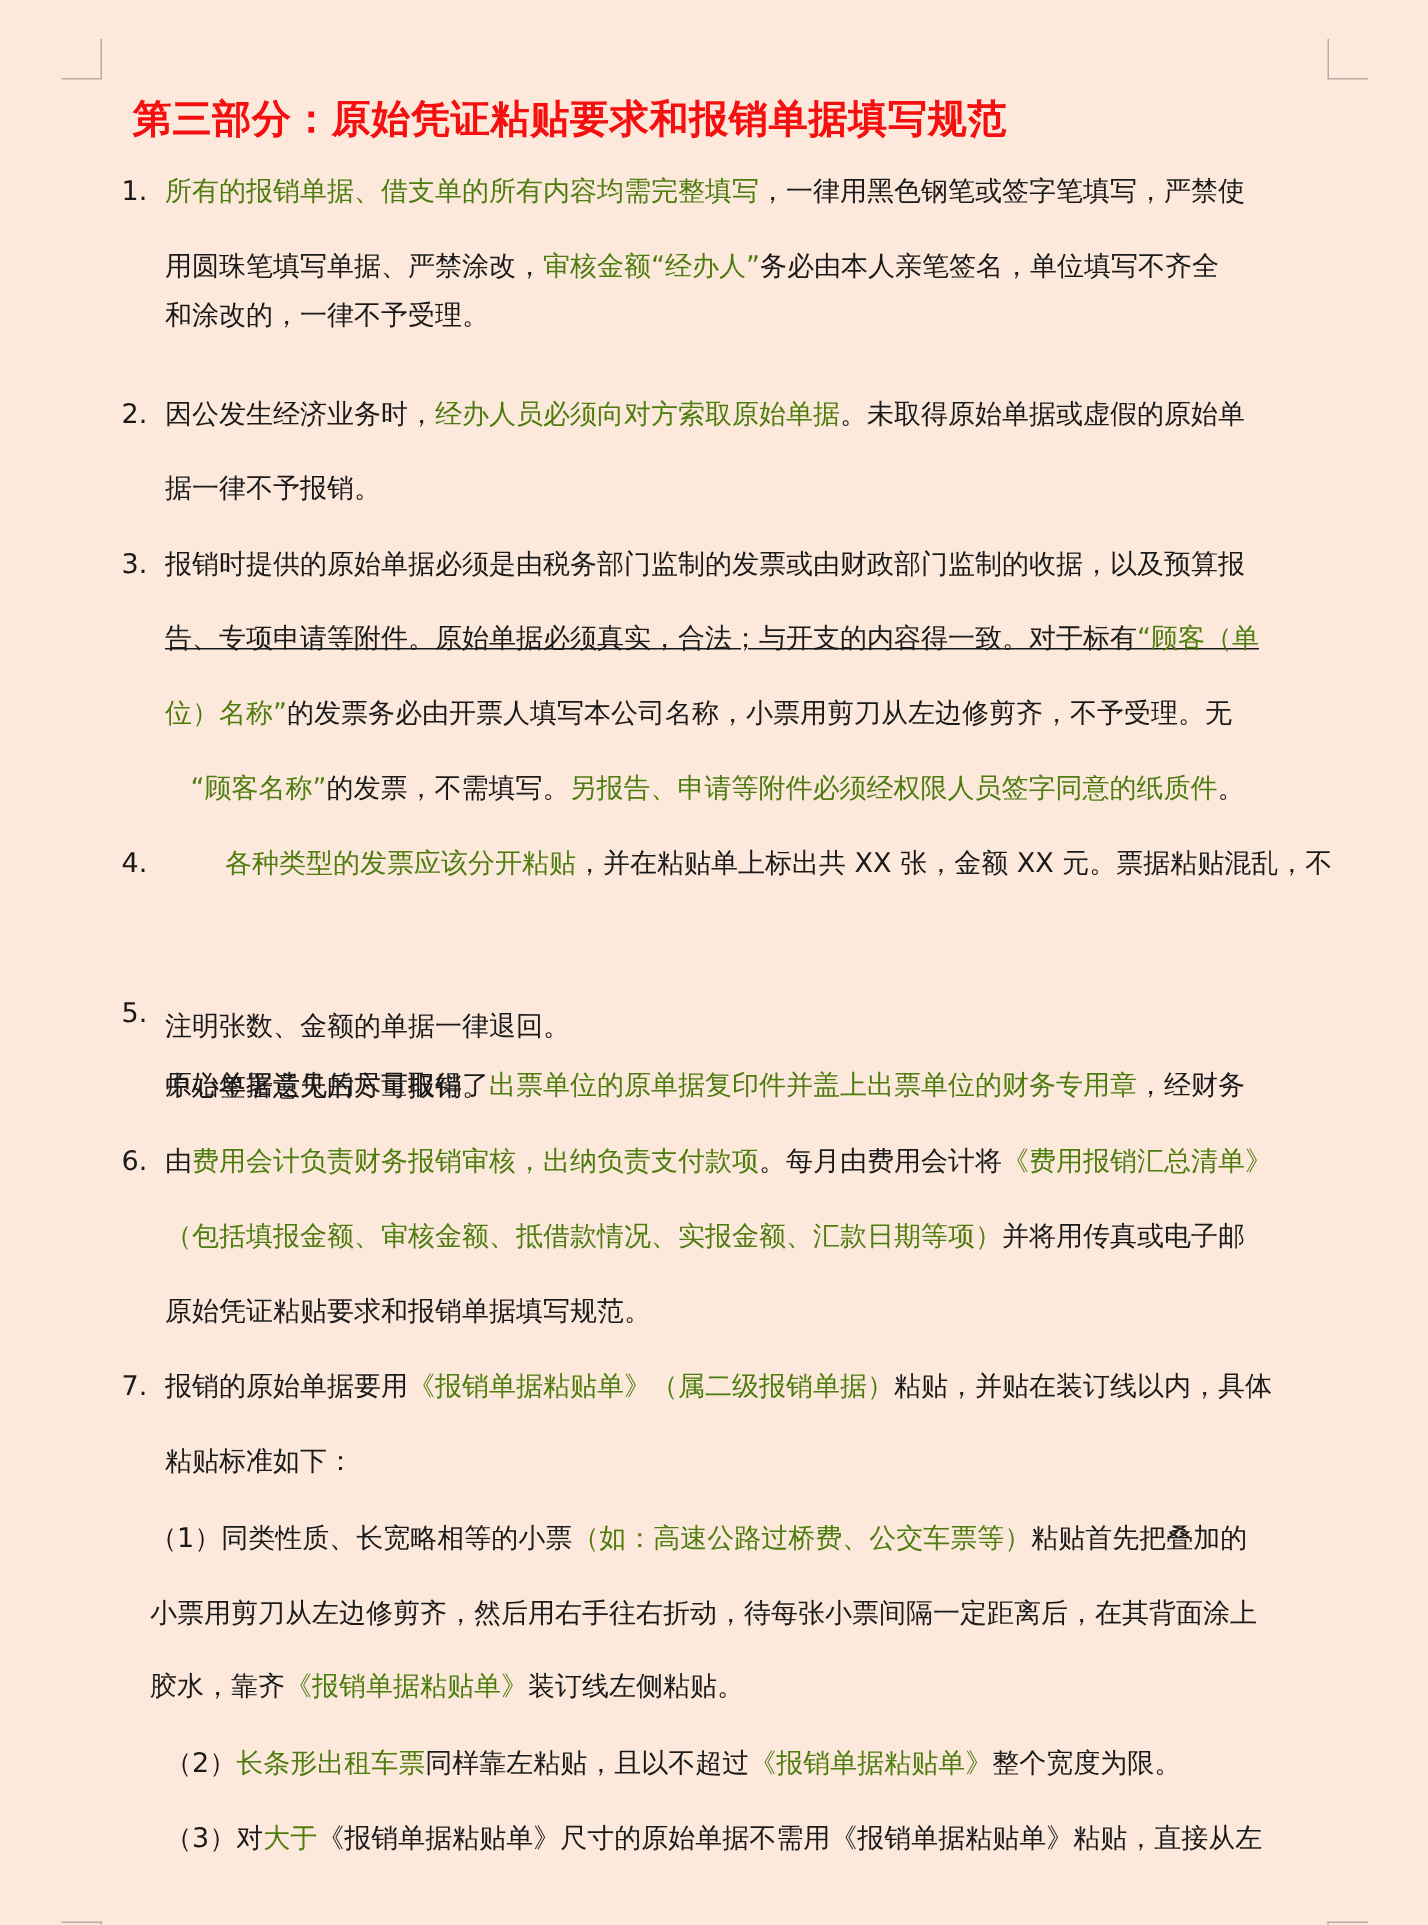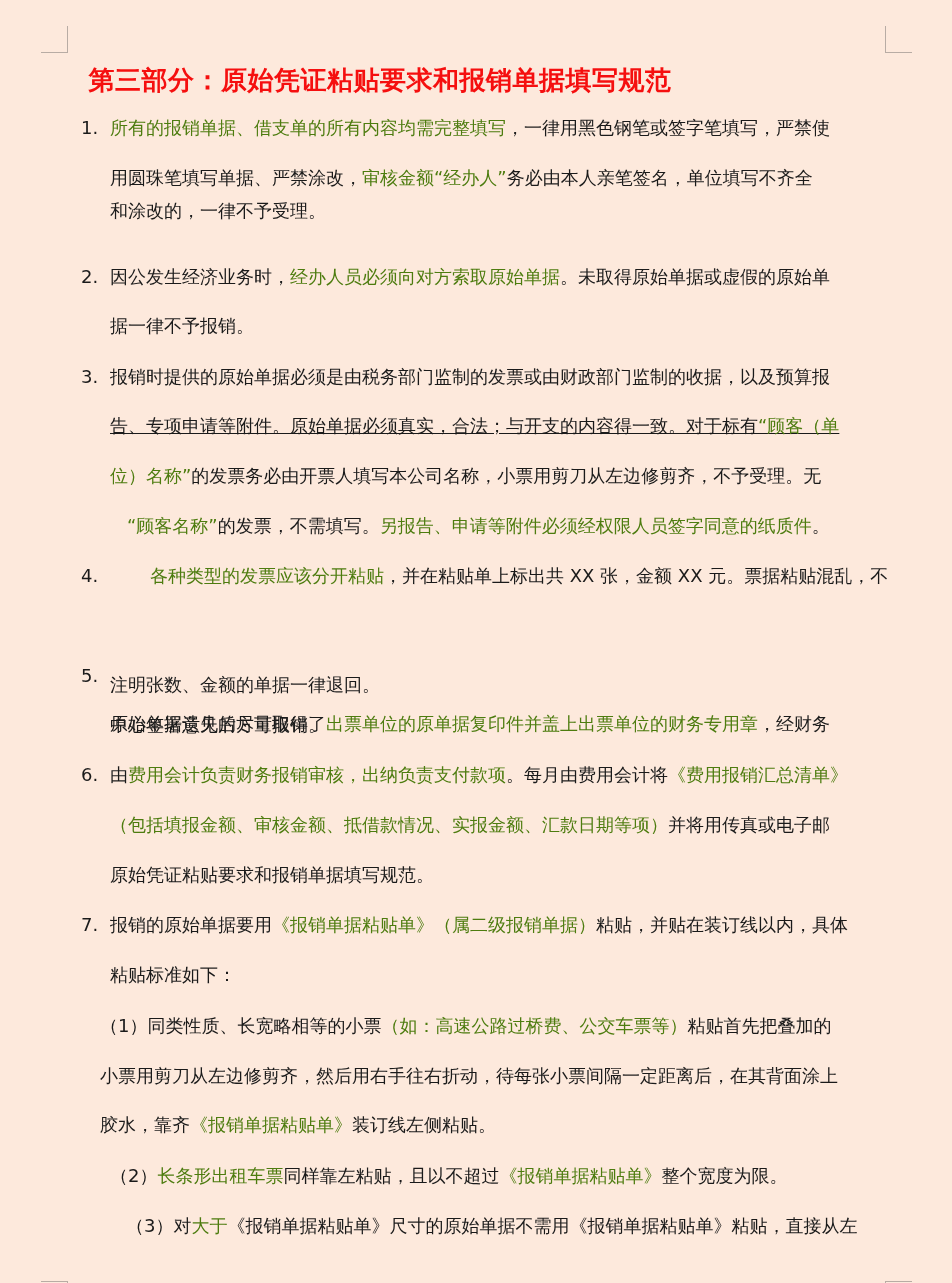--- a/index.html
+++ b/index.html
@@ -92,14 +92,14 @@
     <div class="line" style="top: 760px; left: 110px;"><span>由</span><span class="red">费用会计负责财务报销审核，出纳负责支付款项</span><span>。每月由费用会计将</span><span class="red">《费用报销汇总清单》</span></div>
     <div class="line" style="top: 810px; left: 110px;"><span class="red">（包括填报金额、审核金额、抵借款情况、实报金额、汇款日期等项）</span><span>并将用传真或电子邮</span></div>
     <div class="line" style="top: 860px; left: 110px;"><span>原始凭证粘贴要求和报销单据填写规范。</span></div>
     <div class="num" style="top: 910px;">7.</div>
     <div class="line" style="top: 910px; left: 110px;"><span>报销的原始单据要用</span><span class="red">《报销单据粘贴单》（属二级报销单据）</span><span>粘贴，并贴在装订线以内，具体</span></div>
     <div class="line" style="top: 960px; left: 110px;"><span>粘贴标准如下：</span></div>
     <div class="line" style="top: 1011px; left: 100px;"><span>（1）同类性质、长宽略相等的小票</span><span class="red">（如：高速公路过桥费、公交车票等）</span><span>粘贴首先把叠加的</span></div>
     <div class="line" style="top: 1061px; left: 100px;"><span>小票用剪刀从左边修剪齐，然后用右手往右折动，待每张小票间隔一定距离后，在其背面涂上</span></div>
     <div class="line" style="top: 1110px; left: 100px;"><span>胶水，靠齐</span><span class="red">《报销单据粘贴单》</span><span>装订线左侧粘贴。</span></div>
     <div class="line" style="top: 1161px; left: 110px;"><span>（2）</span><span class="red">长条形出租车票</span><span>同样靠左粘贴，且以不超过</span><span class="red">《报销单据粘贴单》</span><span>整个宽度为限。</span></div>
-    <div class="line" style="top: 1211px; left: 110px; margin-left: 16px;"><span>（3）对</span><span class="red">大于</span><span>《报销单据粘贴单》尺寸的原始单据不需用《报销单据粘贴单》粘贴，直接从左</span></div>
+    <div class="line" style="top: 1211px; left: 110px;"><span>（3）对</span><span class="red">大于</span><span>《报销单据粘贴单》尺寸的原始单据不需用《报销单据粘贴单》粘贴，直接从左</span></div>
   </div>
 
 </body></html>

